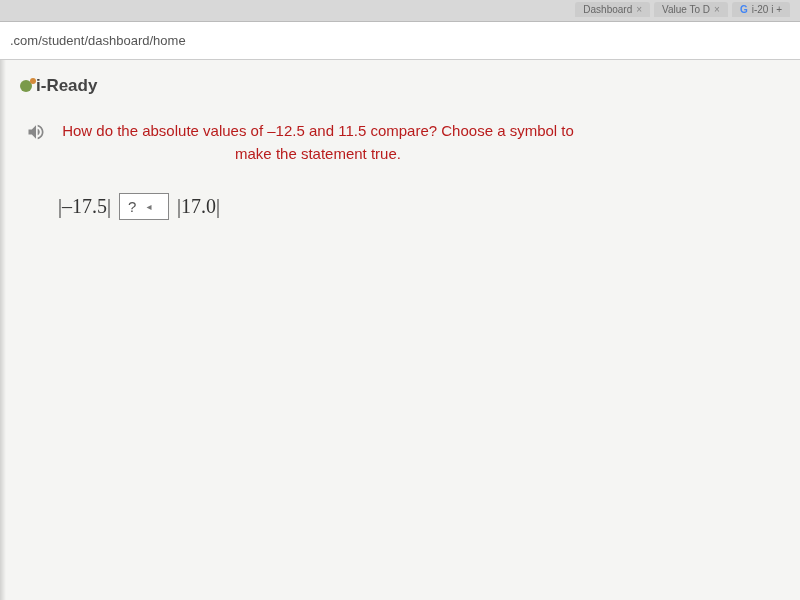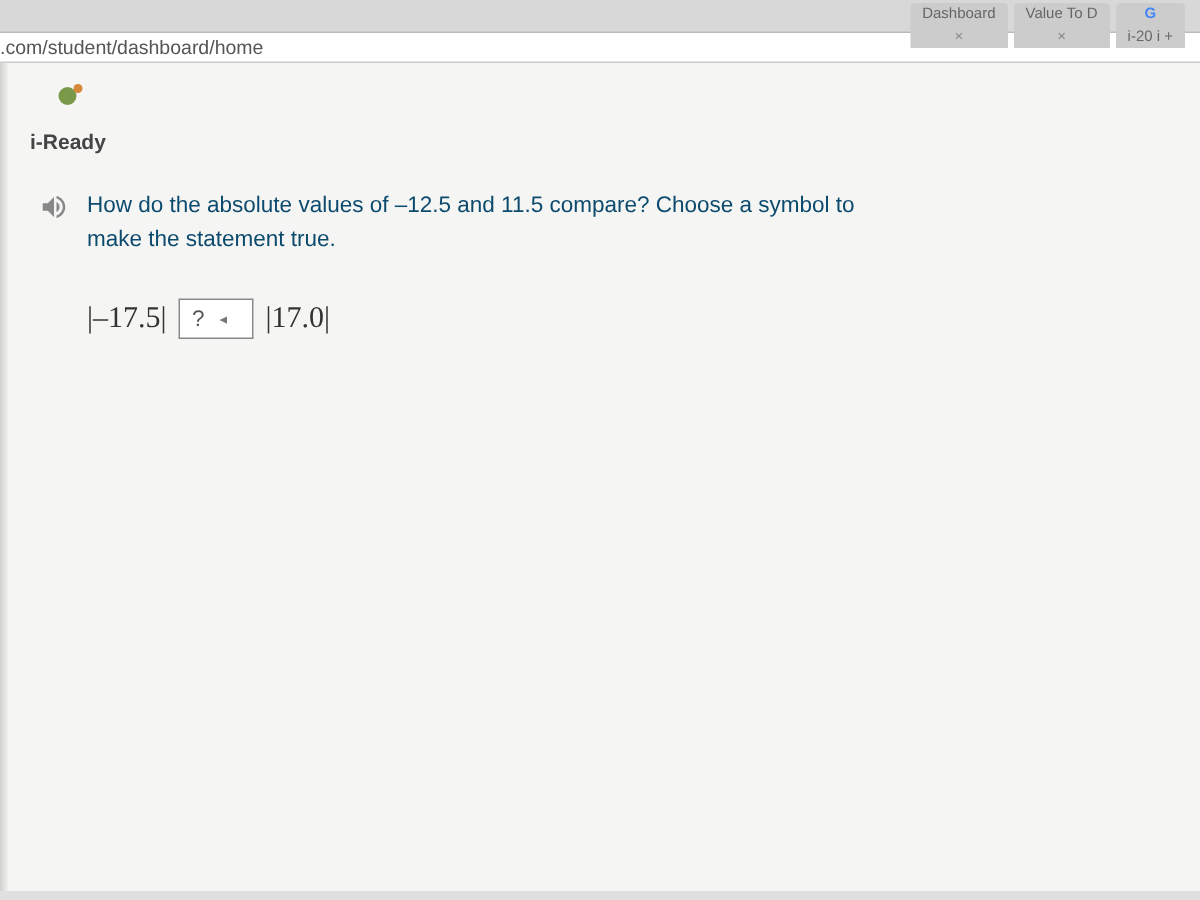--- a/index.html
+++ b/index.html
@@ -34,55 +34,53 @@
     }
     .tab-item {
       background: #ccc;
       padding: 2px 8px;
       font-size: 10px;
       color: #666;
       border-radius: 3px 3px 0 0;
       display: flex;
       align-items: center;
       gap: 4px;
-      flex-direction: column;
     }
     .tab-close {
       font-size: 10px;
       color: #888;
     }
     .url-bar {
       background: #fff;
-      height: 20px;
-      display: flex;
-      align-items: center;
-      padding: 0 0;
+      height: 38px;
+      display: flex;
+      align-items: center;
+      padding: 0 10px;
       font-size: 13px;
       color: #555;
       border-bottom: 1px solid #ccc;
     }
     .content-area {
       background: #f5f5f3;
       height: calc(600px - 48px);
       padding: 10px 20px;
       position: relative;
     }
     .header-row {
       display: flex;
       align-items: center;
       padding: 6px 0 14px 0;
     }
     .brand {
-      font-size: 14px;
+      font-size: 17px;
       font-weight: bold;
       color: #444;
       display: flex;
       align-items: center;
-      gap: 16px;
-      flex-direction: column;
+      gap: 4px;
     }
     .brand-dot {
       width: 12px;
       height: 12px;
       background: #7a9a4a;
       border-radius: 50%;
       display: inline-block;
       position: relative;
     }
     .brand-dot::after {
@@ -110,23 +108,24 @@
     }
     .audio-icon {
       width: 20px;
       height: 20px;
       flex-shrink: 0;
       margin-top: 2px;
       color: #888;
     }
     .question-text {
       font-size: 15px;
-      color: #0c4a6e;
+      color: #b91c1c;
       line-height: 1.5;
       max-width: 520px;
+      text-align: center;
     }
     .equation-row {
       display: flex;
       align-items: center;
       padding: 18px 0 0 38px;
       font-family: 'Times New Roman', serif;
       font-size: 20px;
       color: #333;
     }
     .abs-bar {

